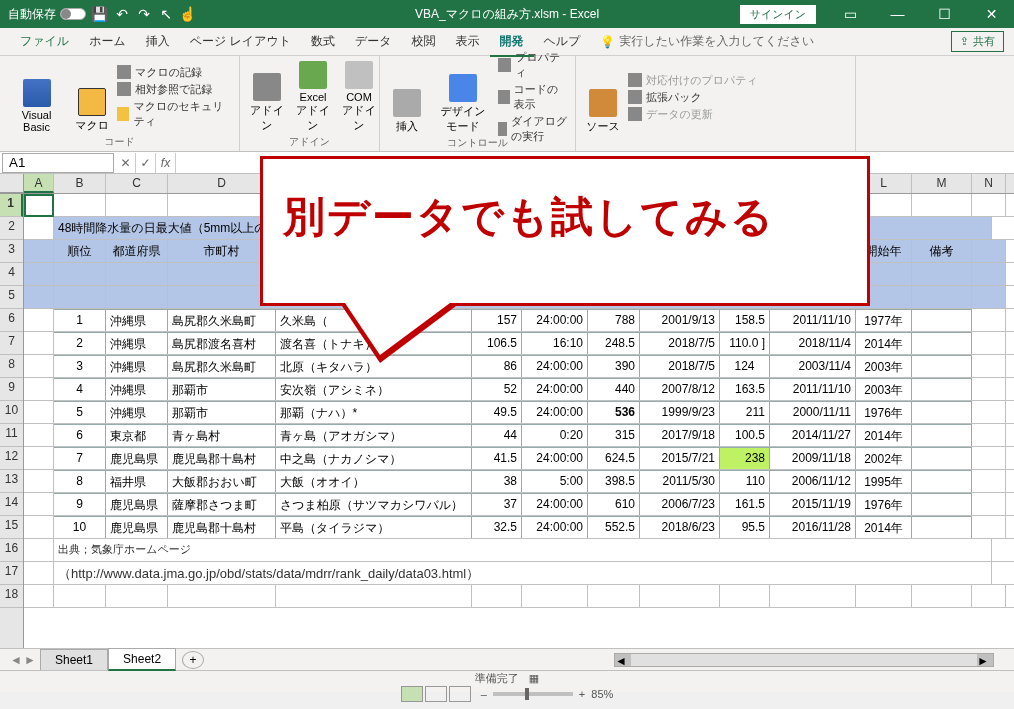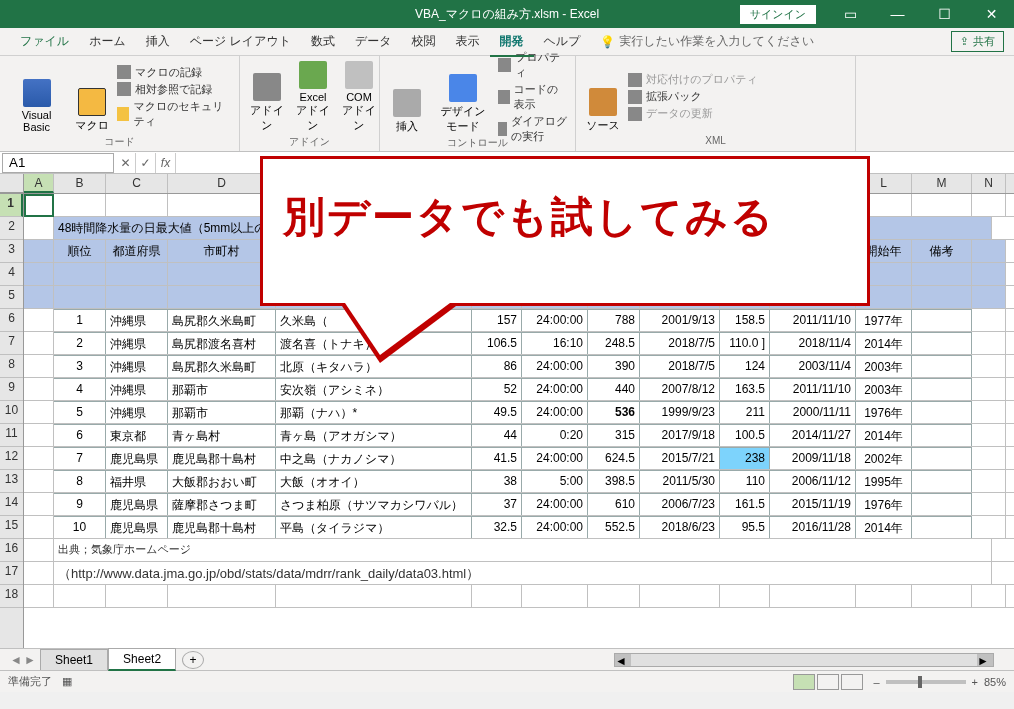--- a/index.html
+++ b/index.html
@@ -60,21 +60,21 @@
 
 .data-region { background: #b4c6e7; }
 .data-cell { background: #fff; }
 
 .sheet-tabs { height: 22px; background: #f3f2f1; border-top: 1px solid #c0c0c0; display: flex; align-items: center; font-size: 12px; padding-left: 40px; gap:0; }
 .sheet-tab { padding: 3px 14px; background: #fff; border: 1px solid #aaa; border-bottom: none; }
 .sheet-tab.active { border-bottom: 2px solid #217346; }
 .sheet-tab.inactive { background: #e0e0e0; }
 .add-sheet { width: 22px; height: 18px; border: 1px solid #aaa; border-radius: 50%; display: flex; align-items: center; justify-content: center; margin-left: 6px; }
 
-.statusbar { height: 22px; background: #f3f2f1; border-top: 1px solid #c0c0c0; display: flex; align-items: center; justify-content: space-between; font-size: 11px; padding: 0 8px; color: #555; }
+.statusbar { height: 22px; background: #f3f2f1; border-top: 1px solid #c0c0c0; display: flex; align-items: center; justify-content: space-between; font-size: 11px; padding: 0 8px; color: #555; flex-direction: column; }
 .status-right { display: flex; align-items: center; gap: 10px; }
 .view-btns { display: flex; gap: 2px; }
 .vbtn { width: 22px; height: 16px; border: 1px solid #999; }
 .zoom { display: flex; align-items: center; gap: 6px; }
 .zoom-slider { width: 80px; height: 4px; background: #c0c0c0; position: relative; }
 .zoom-slider::after { content:""; position: absolute; left: 40%; top:-4px; width:4px; height:12px; background:#666; }
 
 .callout { position: absolute; left: 260px; top: 156px; z-index: 100; }
 .callout-box { width: 610px; height: 150px; background: #fff; border: 3px solid #c00000; padding: 30px 20px; }
 .callout-text { color: #c00000; font-size: 42px; font-weight: bold; letter-spacing: 2px; }
@@ -83,20 +83,31 @@
 
 
 .cA{width:30px}.cB{width:52px}.cC{width:62px}.cD{width:108px}.cE{width:196px}.cF{width:50px}.cG{width:66px}.cH{width:52px}.cI{width:80px}.cJ{width:50px}.cK{width:86px}.cL{width:56px}.cM{width:60px}.cN{width:34px}
 .num{text-align:right}
 .ctr{text-align:center}
 </style>
 </head>
 <body>
 
 <div class="titlebar">
+  <div class="titlebar-left">
+    <span class="autosave">
+      <span>自動保存</span>
+      <span class="toggle"></span>
+    </span>
+    <span class="qat-icon">💾</span>
+    <span class="qat-icon">↶</span>
+    <span class="qat-icon">↷</span>
+    <span class="qat-icon">↖</span>
+    <span class="qat-icon">☝</span>
+  </div>
   <div class="titlebar-center">VBA_マクロの組み方.xlsm - Excel</div>
   <div class="titlebar-right">
     <span class="signin">サインイン</span>
     <span class="win-btn">▭</span>
     <span class="win-btn">—</span>
     <span class="win-btn">☐</span>
     <span class="win-btn close">✕</span>
   </div>
 </div>
 
@@ -210,21 +221,20 @@
         <div>
             <span class="sicon"></span>
             <span>拡張パック</span>
           </div>
         <div style="color:#999">
             <span class="sicon"></span>
             <span>データの更新</span>
           </div>
       </div>
     </div>
-    <div class="rgroup-label">XML</div>
   </div>
 </div>
 
 <div class="namebox-row">
   <input class="namebox" value="A1" style="">
   <div class="fx-btn">✕</div>
   <div class="fx-btn">✓</div>
   <div class="fx-btn">
       <i>fx</i>
     </div>
@@ -376,21 +386,21 @@
         <div class="cell-row">
           <div class="cell cA"></div>
           <div class="cell cB data-cell ctr" style="background: rgb(255, 255, 255); border-top: 1px solid rgb(153, 170, 170); border-right: 1px solid rgb(153, 170, 170);">3</div>
           <div class="cell cC data-cell" style="background: rgb(255, 255, 255); border-top: 1px solid rgb(153, 170, 170); border-right: 1px solid rgb(153, 170, 170);">沖縄県</div>
           <div class="cell cD data-cell" style="background: rgb(255, 255, 255); border-top: 1px solid rgb(153, 170, 170); border-right: 1px solid rgb(153, 170, 170);">島尻郡久米島町</div>
           <div class="cell cE data-cell" style="background: rgb(255, 255, 255); border-top: 1px solid rgb(153, 170, 170); border-right: 1px solid rgb(153, 170, 170);">北原（キタハラ）</div>
           <div class="cell cF data-cell num" style="background: rgb(255, 255, 255); border-top: 1px solid rgb(153, 170, 170); border-right: 1px solid rgb(153, 170, 170);">86</div>
           <div class="cell cG data-cell num" style="background: rgb(255, 255, 255); border-top: 1px solid rgb(153, 170, 170); border-right: 1px solid rgb(153, 170, 170);">24:00:00</div>
           <div class="cell cH data-cell num" style="background: rgb(255, 255, 255); border-top: 1px solid rgb(153, 170, 170); border-right: 1px solid rgb(153, 170, 170);">390</div>
           <div class="cell cI data-cell num" style="background: rgb(255, 255, 255); border-top: 1px solid rgb(153, 170, 170); border-right: 1px solid rgb(153, 170, 170);">2018/7/5</div>
-          <div class="cell cJ data-cell num" style="background: rgb(255, 255, 255); border-top: 1px solid rgb(153, 170, 170); border-right: 1px solid rgb(153, 170, 170);">124</div>
+          <div class="cell cJ data-cell num" style="background: rgb(255, 255, 255); border-top: 1px solid rgb(153, 170, 170); border-right: 1px solid rgb(153, 170, 170); text-align: center;">124</div>
           <div class="cell cK data-cell num" style="background: rgb(255, 255, 255); border-top: 1px solid rgb(153, 170, 170); border-right: 1px solid rgb(153, 170, 170);">2003/11/4</div>
           <div class="cell cL data-cell ctr" style="background: rgb(255, 255, 255); border-top: 1px solid rgb(153, 170, 170); border-right: 1px solid rgb(153, 170, 170);">2003年</div>
           <div class="cell cM data-cell" style="background: rgb(255, 255, 255); border-top: 1px solid rgb(153, 170, 170); border-right: 1px solid rgb(153, 170, 170);"></div>
           <div class="cell cN"></div>
         </div>
         <div class="cell-row">
           <div class="cell cA"></div>
           <div class="cell cB data-cell ctr" style="background: rgb(255, 255, 255); border-top: 1px solid rgb(153, 170, 170); border-right: 1px solid rgb(153, 170, 170);">4</div>
           <div class="cell cC data-cell" style="background: rgb(255, 255, 255); border-top: 1px solid rgb(153, 170, 170); border-right: 1px solid rgb(153, 170, 170);">沖縄県</div>
           <div class="cell cD data-cell" style="background: rgb(255, 255, 255); border-top: 1px solid rgb(153, 170, 170); border-right: 1px solid rgb(153, 170, 170);">那覇市</div>
@@ -440,21 +450,21 @@
         <div class="cell-row">
           <div class="cell cA"></div>
           <div class="cell cB data-cell ctr" style="background: rgb(255, 255, 255); border-top: 1px solid rgb(153, 170, 170); border-right: 1px solid rgb(153, 170, 170);">7</div>
           <div class="cell cC data-cell" style="background: rgb(255, 255, 255); border-top: 1px solid rgb(153, 170, 170); border-right: 1px solid rgb(153, 170, 170);">鹿児島県</div>
           <div class="cell cD data-cell" style="background: rgb(255, 255, 255); border-top: 1px solid rgb(153, 170, 170); border-right: 1px solid rgb(153, 170, 170);">鹿児島郡十島村</div>
           <div class="cell cE data-cell" style="background: rgb(255, 255, 255); border-top: 1px solid rgb(153, 170, 170); border-right: 1px solid rgb(153, 170, 170);">中之島（ナカノシマ）</div>
           <div class="cell cF data-cell num" style="background: rgb(255, 255, 255); border-top: 1px solid rgb(153, 170, 170); border-right: 1px solid rgb(153, 170, 170);">41.5</div>
           <div class="cell cG data-cell num" style="background: rgb(255, 255, 255); border-top: 1px solid rgb(153, 170, 170); border-right: 1px solid rgb(153, 170, 170);">24:00:00</div>
           <div class="cell cH data-cell num" style="background: rgb(255, 255, 255); border-top: 1px solid rgb(153, 170, 170); border-right: 1px solid rgb(153, 170, 170);">624.5</div>
           <div class="cell cI data-cell num" style="background: rgb(255, 255, 255); border-top: 1px solid rgb(153, 170, 170); border-right: 1px solid rgb(153, 170, 170);">2015/7/21</div>
-          <div class="cell cJ data-cell num" style="background: #7dd3fc; border-top: 1px solid rgb(153, 170, 170); border-right: 1px solid rgb(153, 170, 170);">238</div>
+          <div class="cell cJ data-cell num" style="background: #bef264; border-top: 1px solid rgb(153, 170, 170); border-right: 1px solid rgb(153, 170, 170);">238</div>
           <div class="cell cK data-cell num" style="background: rgb(255, 255, 255); border-top: 1px solid rgb(153, 170, 170); border-right: 1px solid rgb(153, 170, 170);">2009/11/18</div>
           <div class="cell cL data-cell ctr" style="background: rgb(255, 255, 255); border-top: 1px solid rgb(153, 170, 170); border-right: 1px solid rgb(153, 170, 170);">2002年</div>
           <div class="cell cM data-cell" style="background: rgb(255, 255, 255); border-top: 1px solid rgb(153, 170, 170); border-right: 1px solid rgb(153, 170, 170);"></div>
           <div class="cell cN"></div>
         </div>
         <div class="cell-row">
           <div class="cell cA"></div>
           <div class="cell cB data-cell ctr" style="background: rgb(255, 255, 255); border-top: 1px solid rgb(153, 170, 170); border-right: 1px solid rgb(153, 170, 170);">8</div>
           <div class="cell cC data-cell" style="background: rgb(255, 255, 255); border-top: 1px solid rgb(153, 170, 170); border-right: 1px solid rgb(153, 170, 170);">福井県</div>
           <div class="cell cD data-cell" style="background: rgb(255, 255, 255); border-top: 1px solid rgb(153, 170, 170); border-right: 1px solid rgb(153, 170, 170);">大飯郡おおい町</div>

